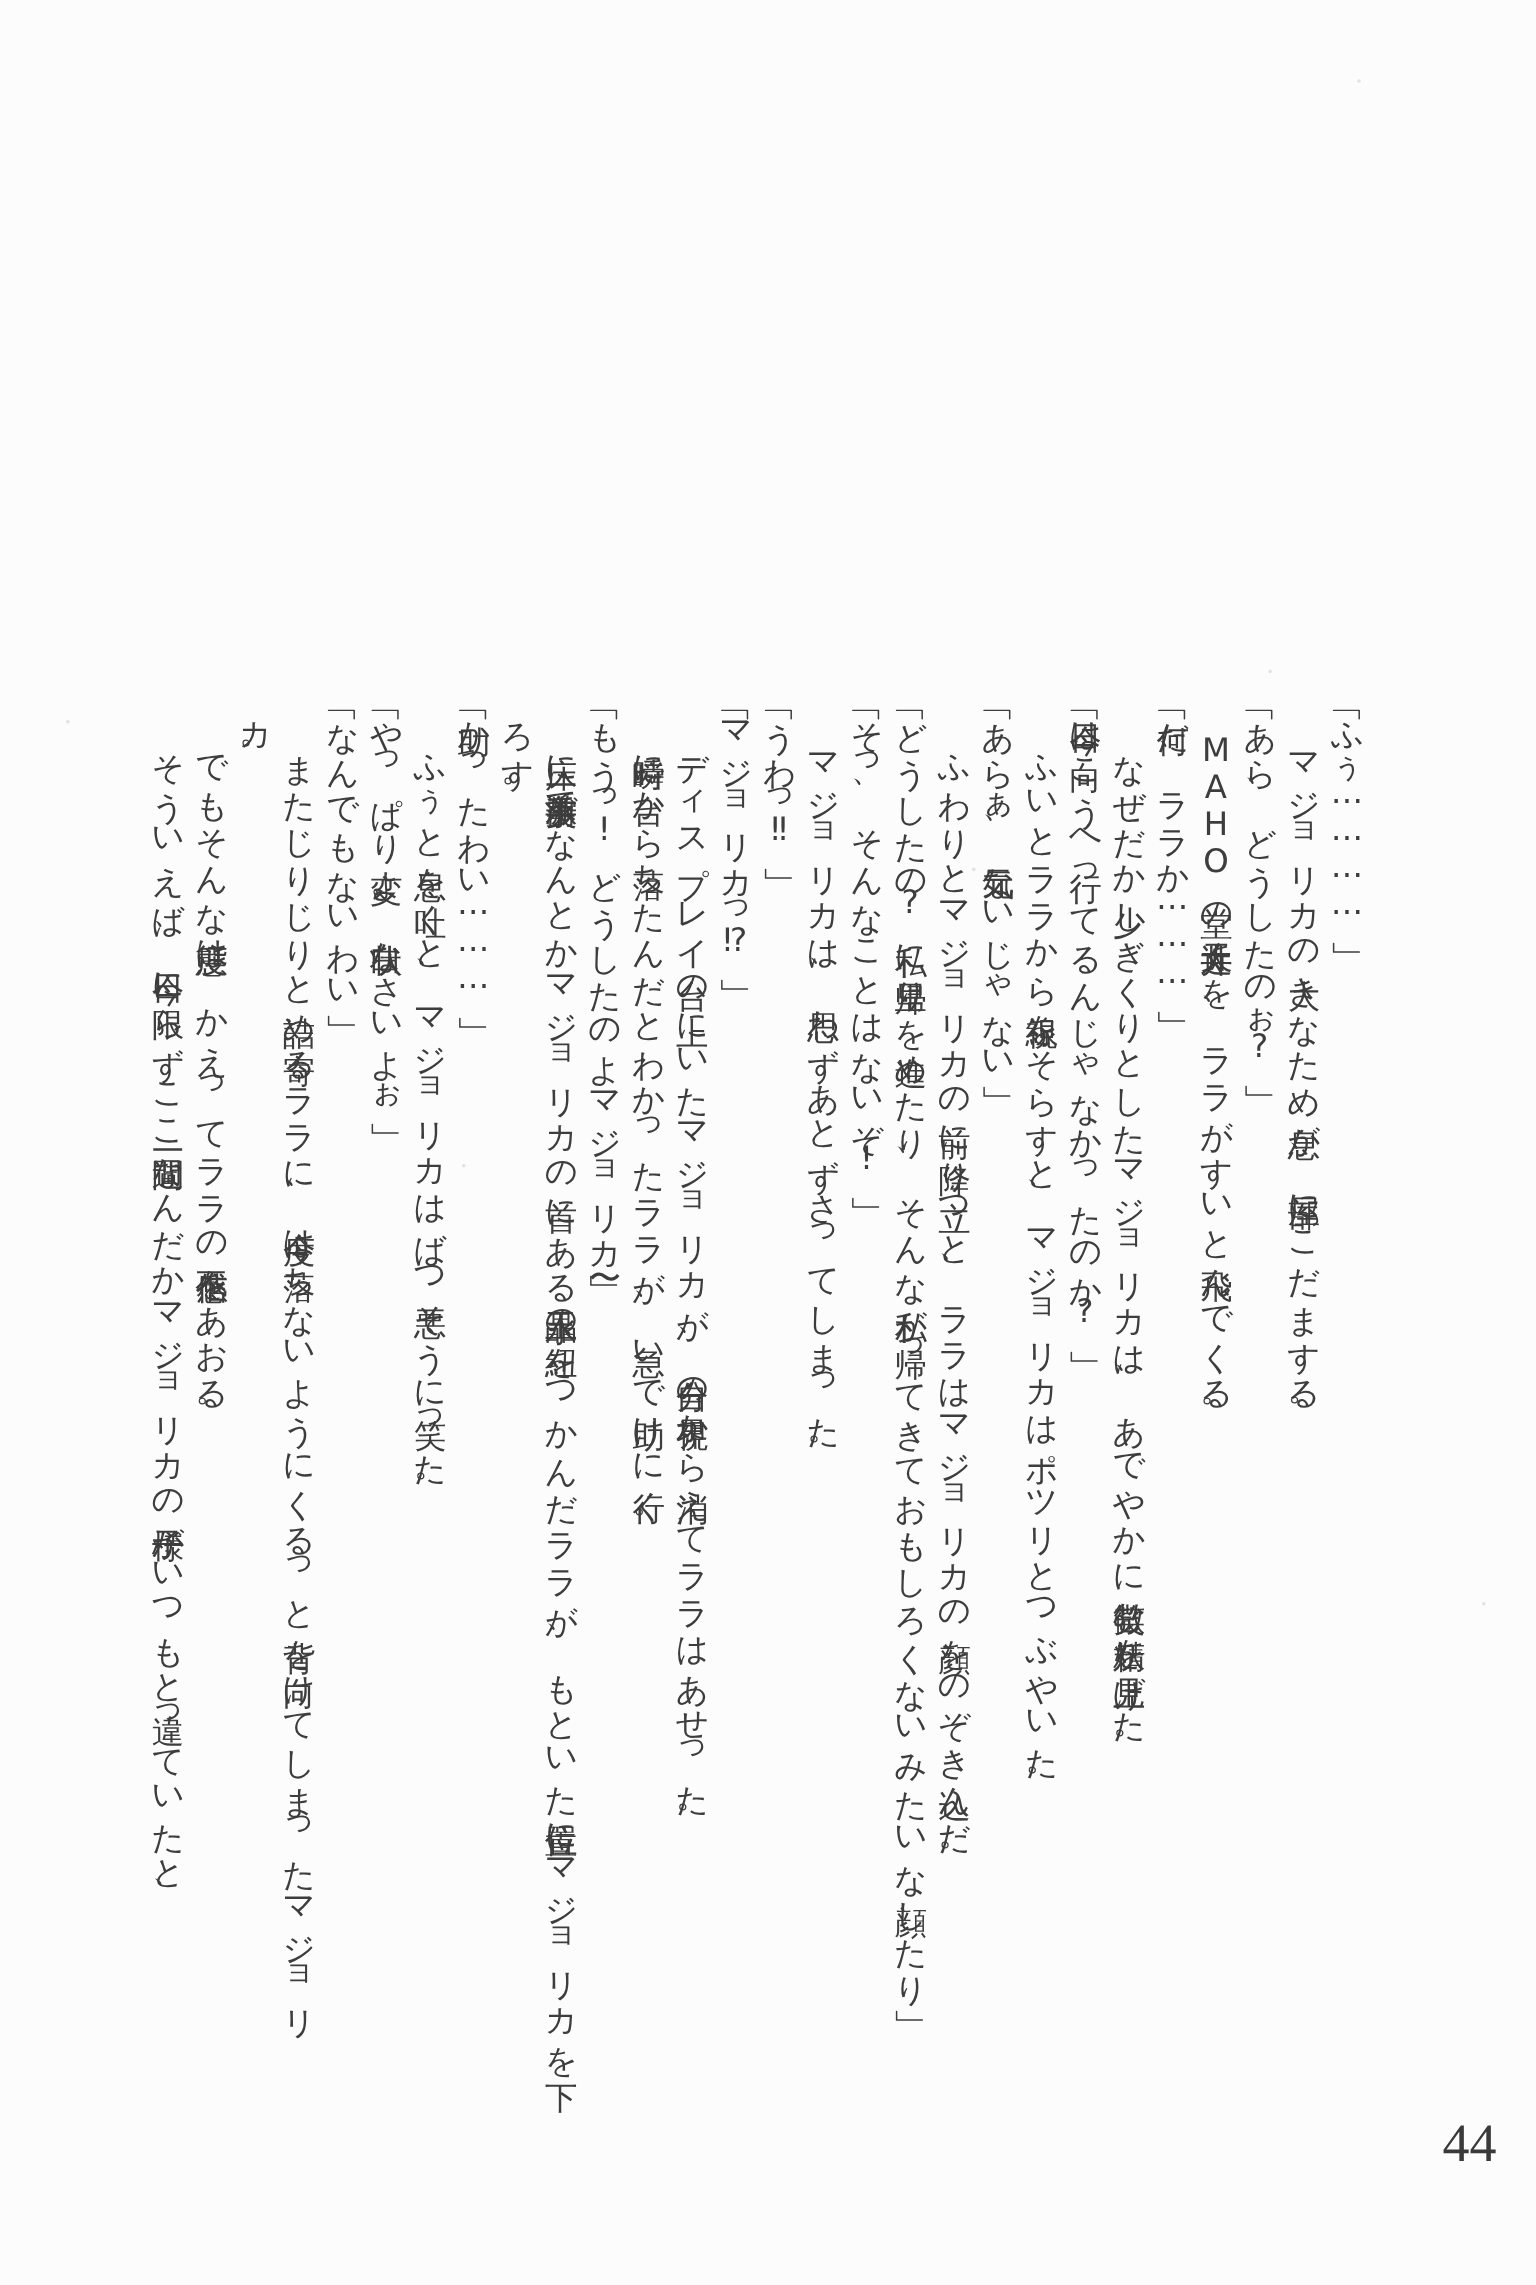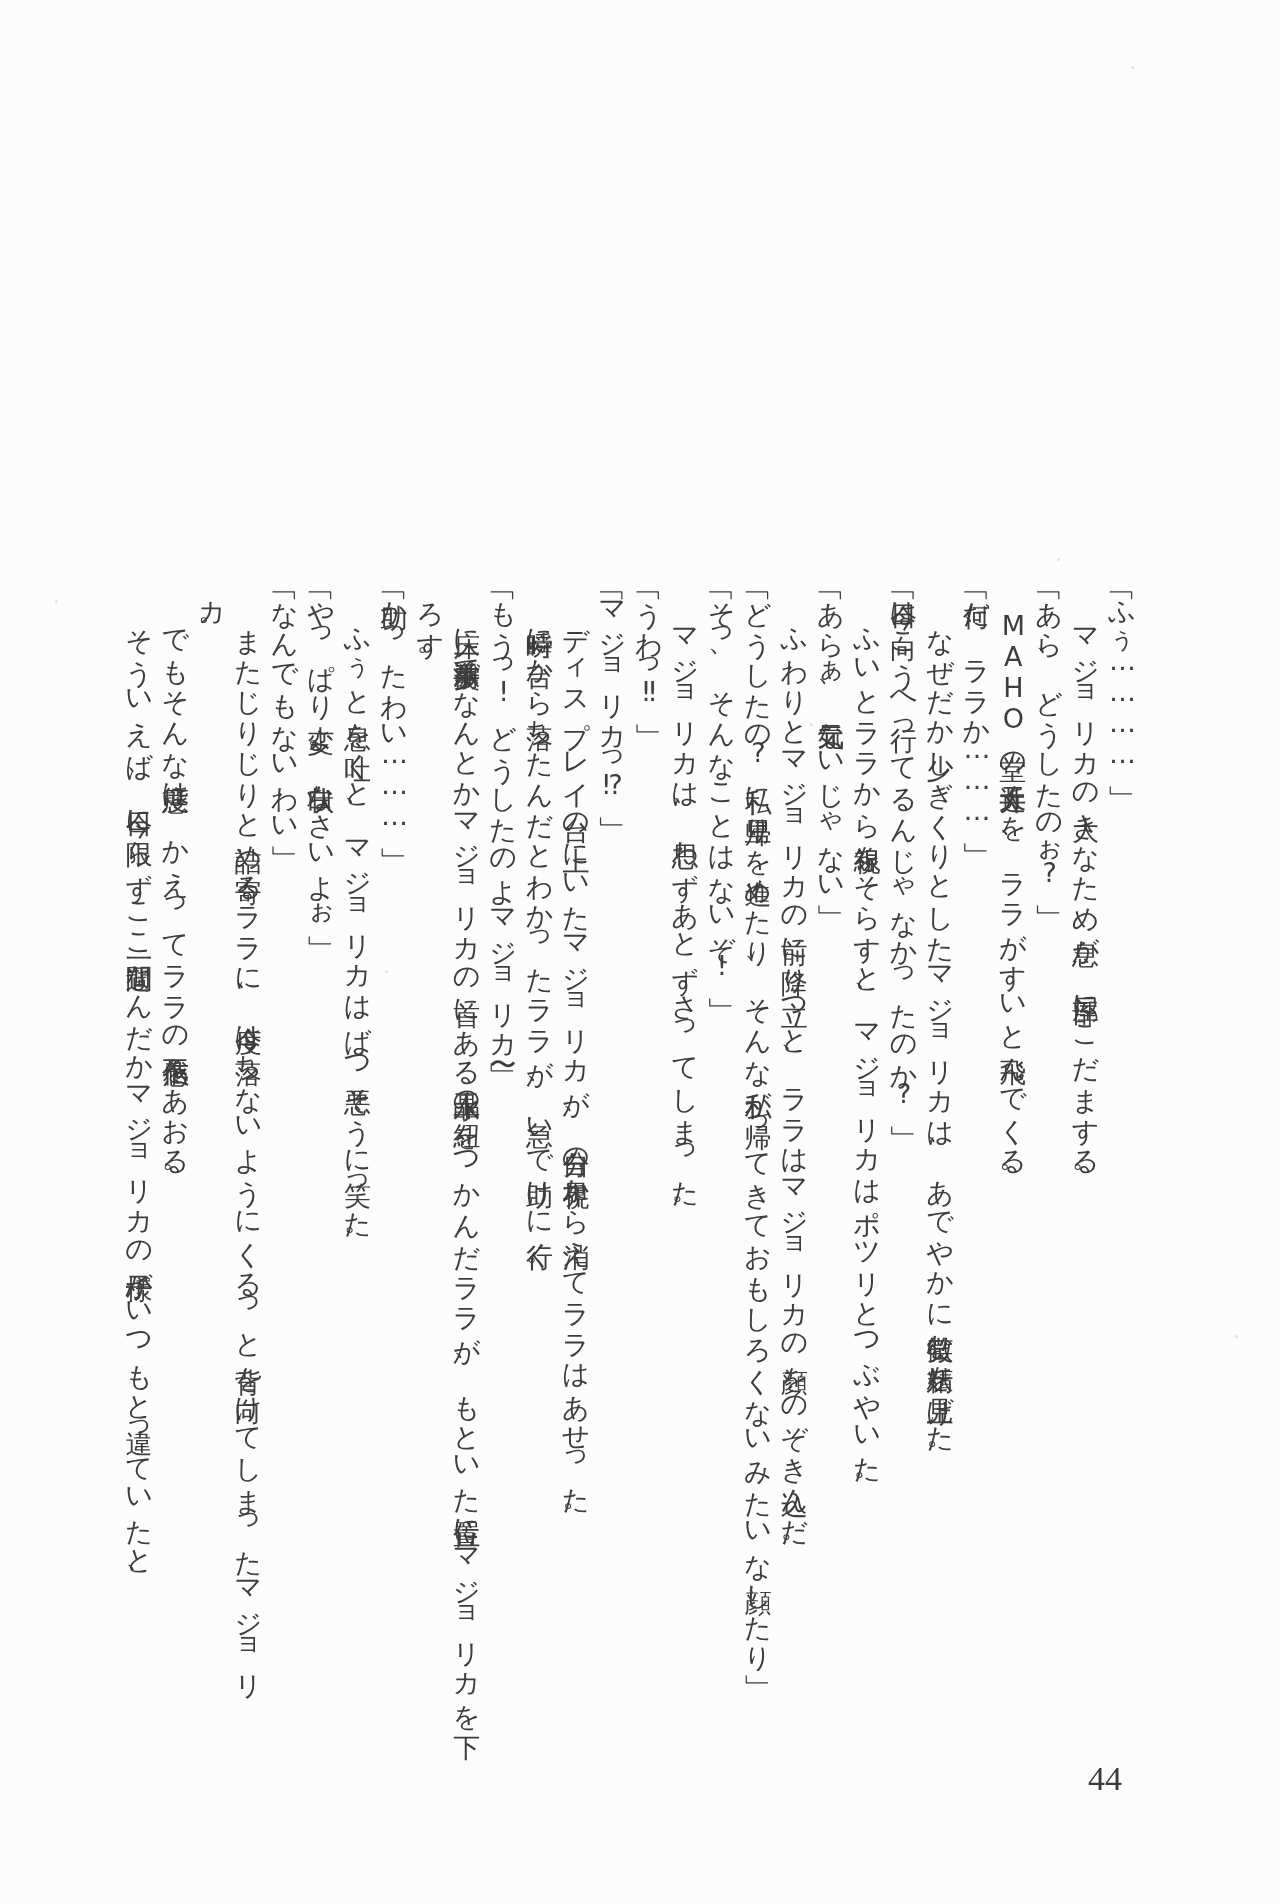--- a/index.html
+++ b/index.html
@@ -26,24 +26,24 @@
     font-size: 27px;
     line-height: 36.4px;
     letter-spacing: 0;
     color: #3d3d3d;
     text-rendering: optimizeLegibility;
   }
   .para { margin: 0; }
   .para.narrative { text-indent: 1em; }
   .page-number {
     position: absolute;
-    left: 1088px;
+    left: 1202px;
     top: 1760px;
     font-family: "Liberation Serif", serif;
-    font-size: 34px;
+    font-size: 45px;
     color: #3a3a3a;
   }
   .speck {
     position: absolute;
     width: 3px;
     height: 3px;
     border-radius: 50%;
     background: #e2e2e2;
   }
 </style>

